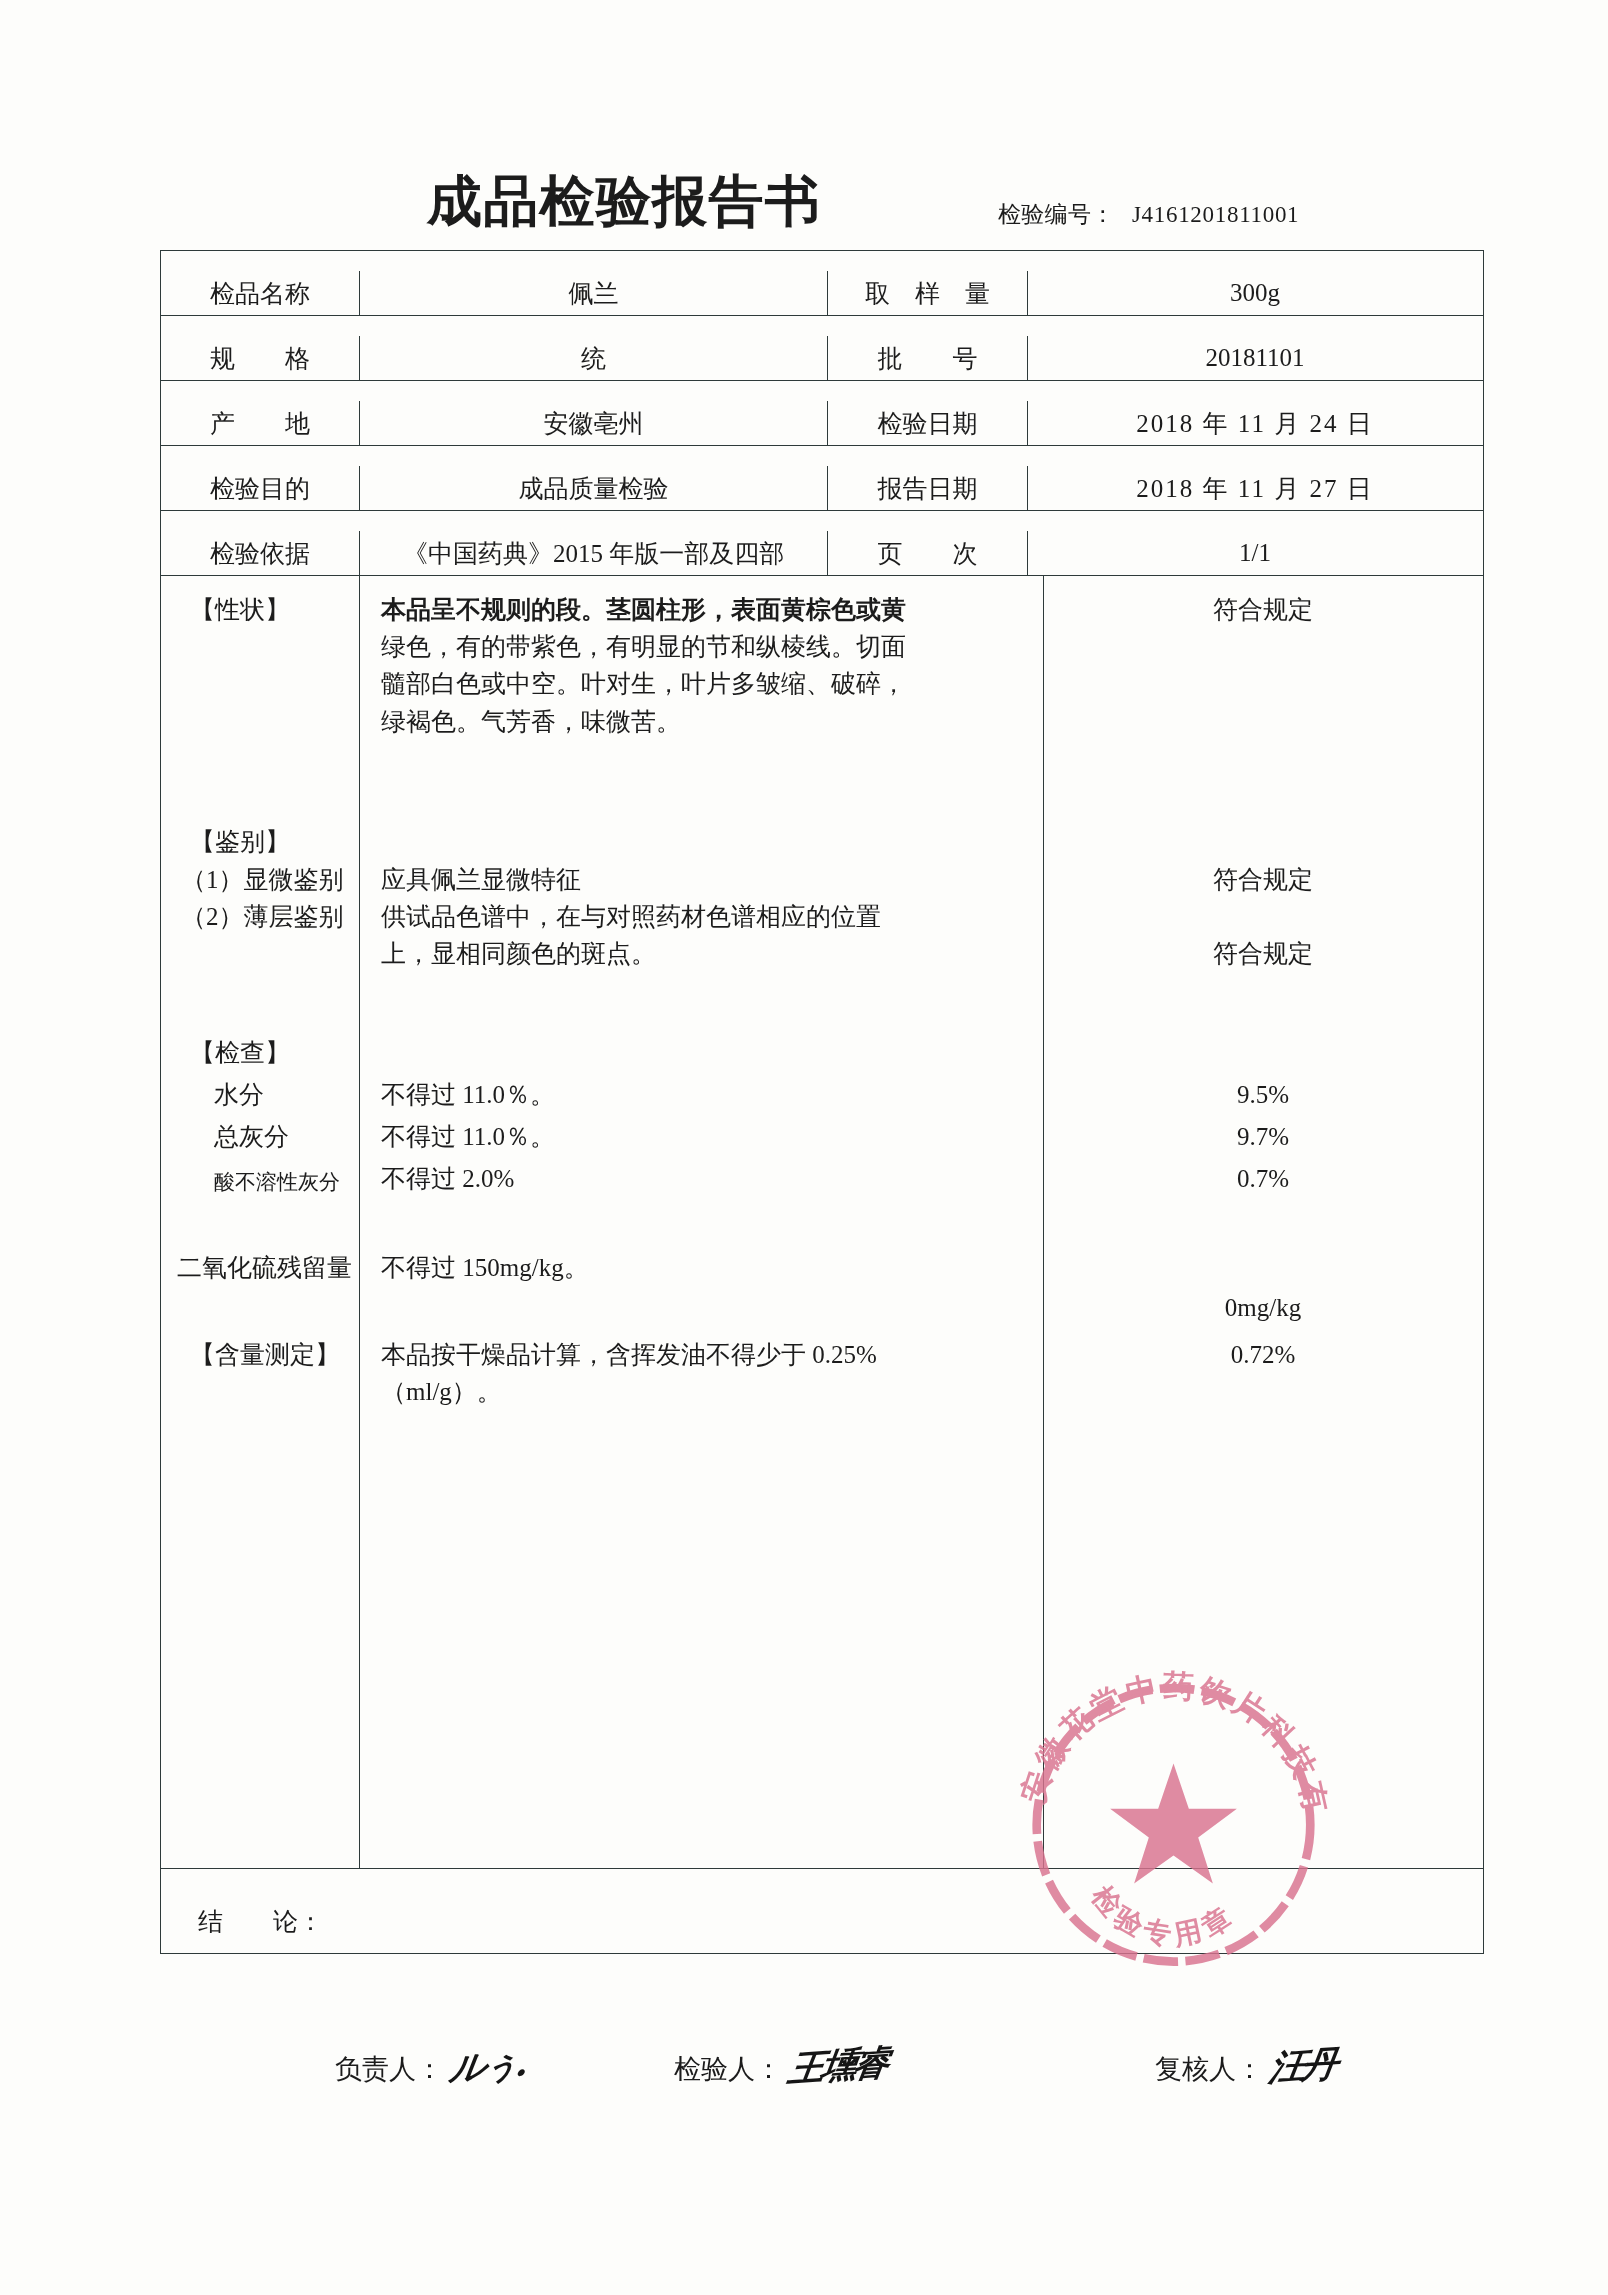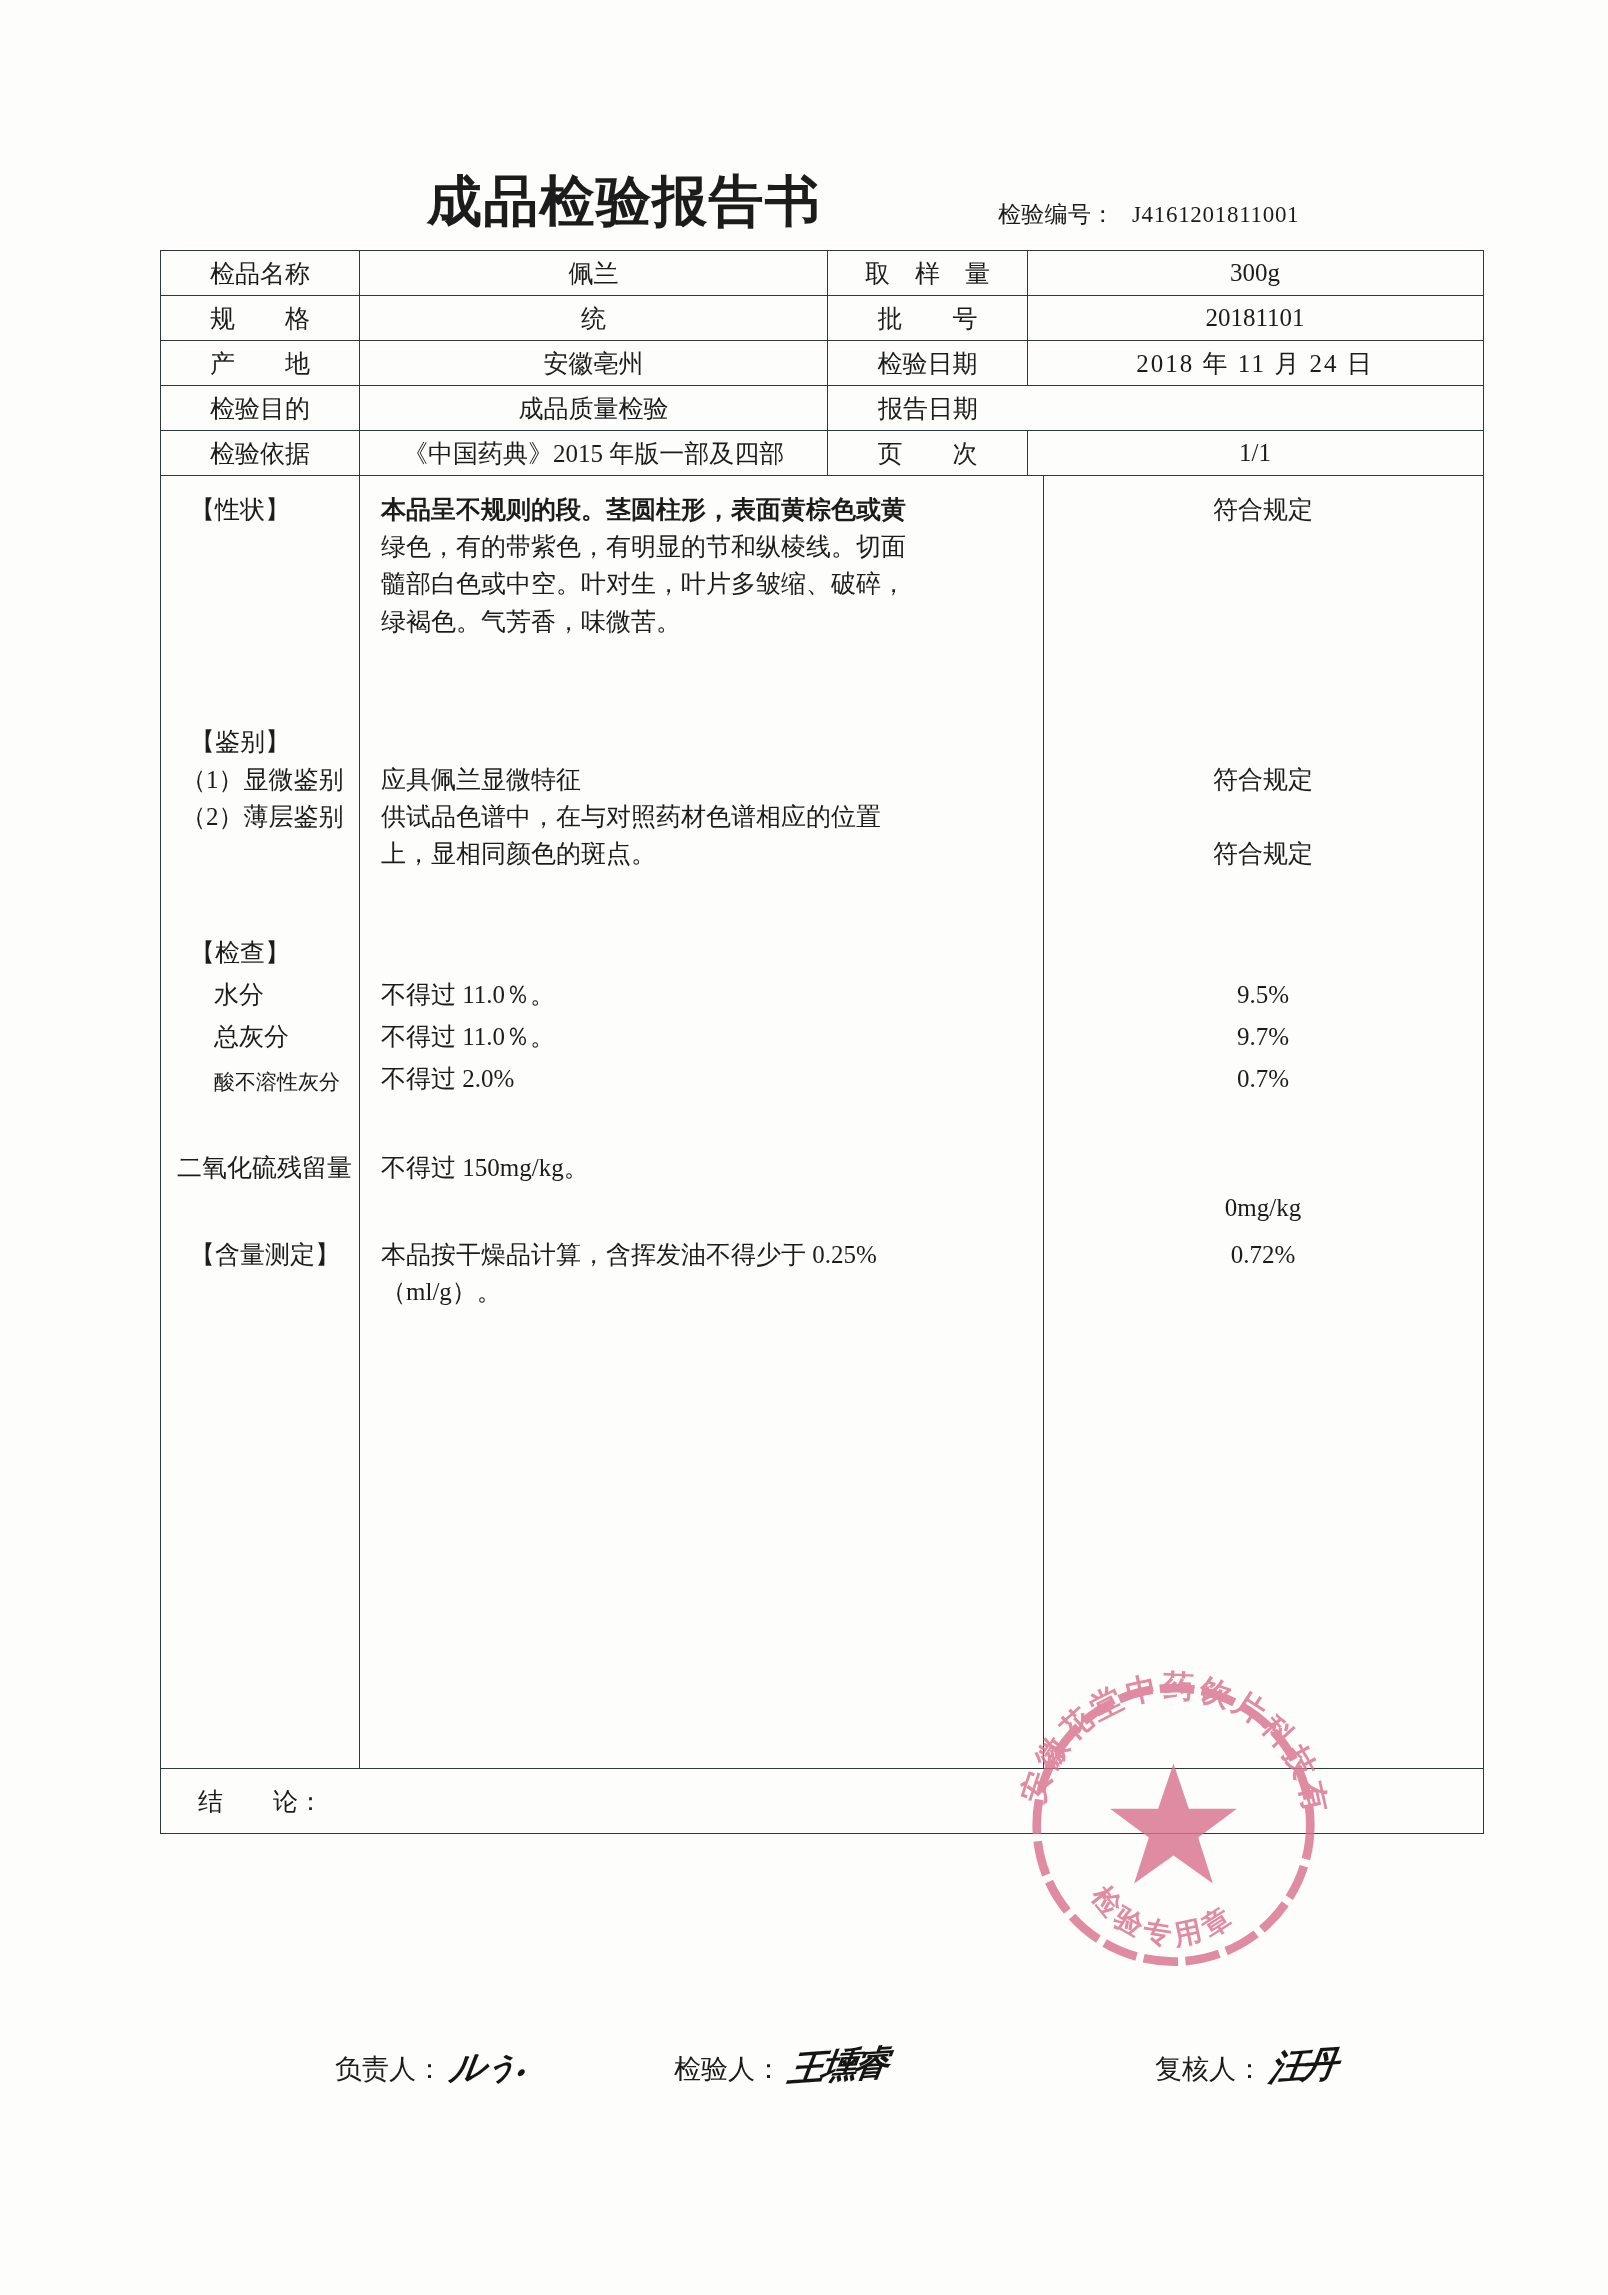--- a/index.html
+++ b/index.html
@@ -57,20 +57,21 @@
     left: 160px;
     top: 250px;
     width: 1324px;
     border: 1.3px solid #2e3a3a;
     box-sizing: border-box;
   }
   .row {
     display: flex;
     border-bottom: 1.3px solid #2e3a3a;
     box-sizing: border-box;
+    margin-top: 20px;
   }
   .row:last-child { border-bottom: none; }
 
   .c {
     box-sizing: border-box;
     border-right: 1.3px solid #2e3a3a;
     display: flex;
     align-items: center;
     justify-content: center;
     font-size: 25px;
@@ -200,20 +201,21 @@
       <div class="c c-label">产　　地</div>
       <div class="c c-value">安徽亳州</div>
       <div class="c c-label2">检验日期</div>
       <div class="c c-value2 datev">2018 年 11 月 24 日</div>
     </div>
 
     <div class="row row-info">
       <div class="c c-label">检验目的</div>
       <div class="c c-value">成品质量检验</div>
       <div class="c c-label2">报告日期</div>
+      <div class="c c-value2 datev">2018 年 11 月 27 日</div>
     </div>
 
     <div class="row row-info">
       <div class="c c-label">检验依据</div>
       <div class="c c-value">《中国药典》2015 年版一部及四部</div>
       <div class="c c-label2">页　　次</div>
       <div class="c c-value2">1/1</div>
     </div>
 
 

